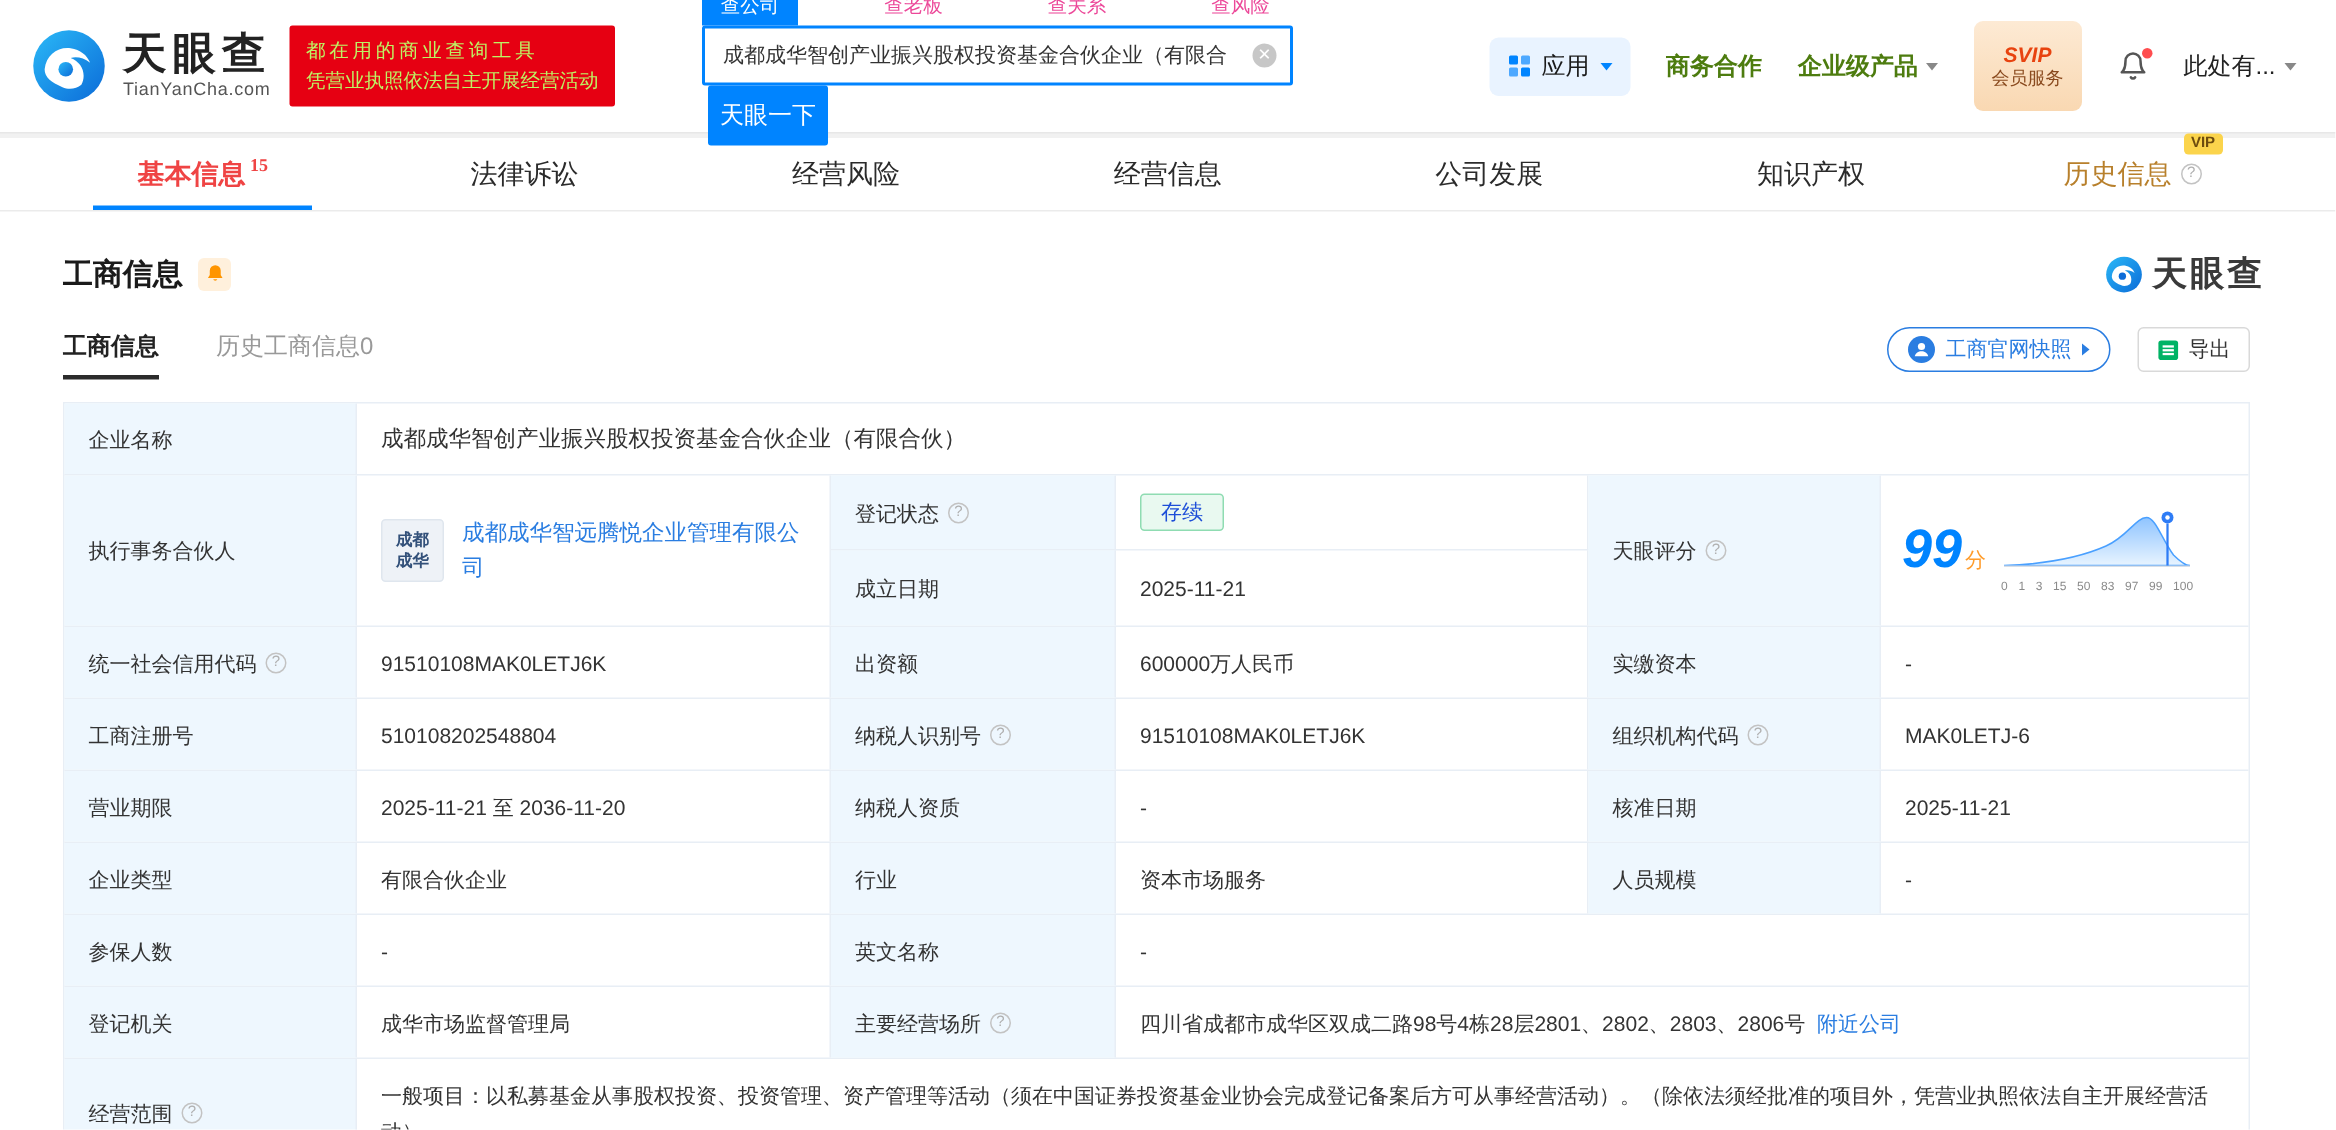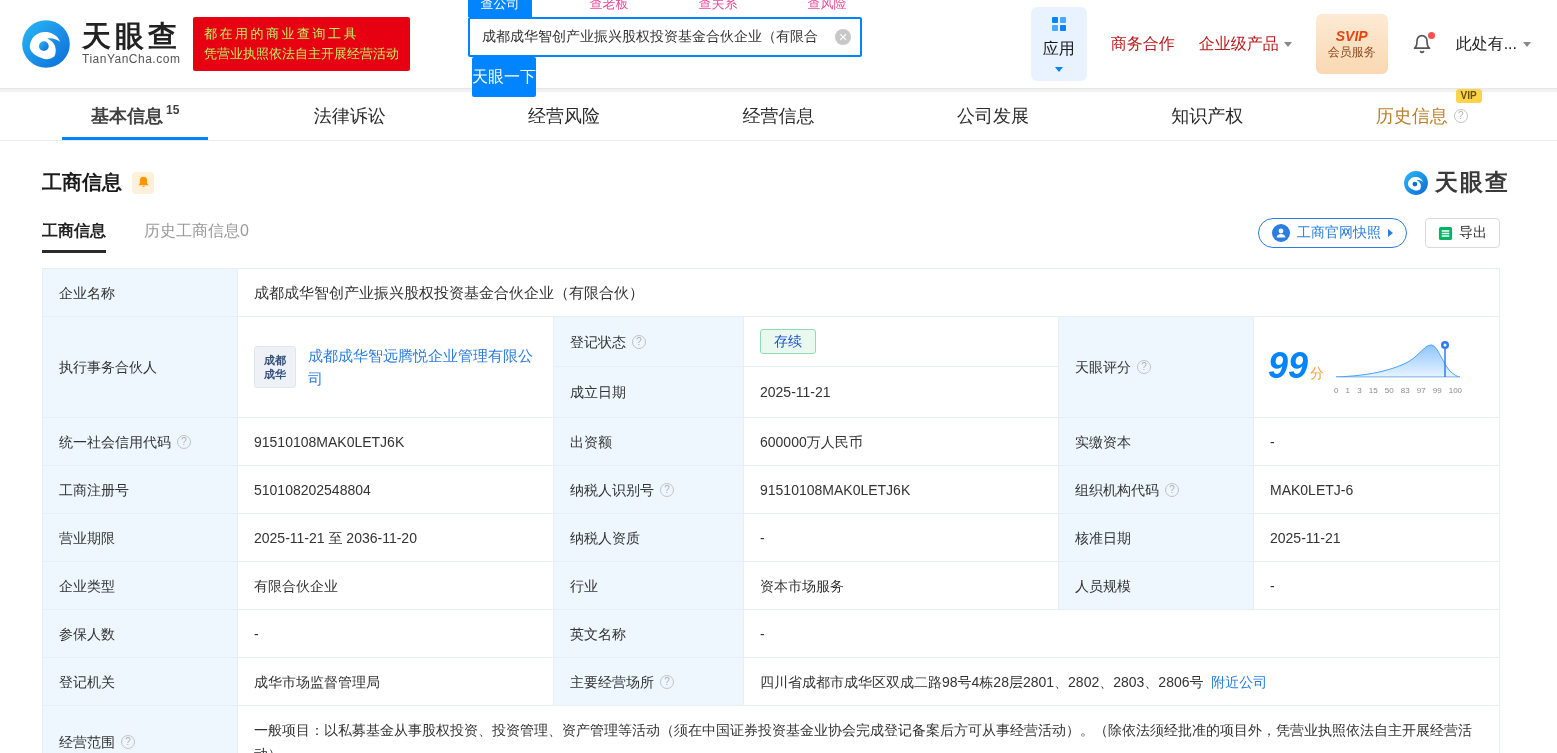--- a/index.html
+++ b/index.html
@@ -22,46 +22,46 @@
   .search-tabs { display:flex;gap:45px; }
   .search-tab { font-size:13px; height:26px; width:64px; display:flex; align-items:center; justify-content:center;
     color:#ec4899; cursor:pointer; }
   .search-tab.active { background:#0084ff; color:#fff; }
   .search-row { display:flex;flex-direction:column; }
   .search-box { width:394px; height:40px; border:2px solid #0084ff; border-radius:2px;
     display:flex; align-items:center; padding:0 9px 0 12px; background:#fff; }
   .search-input { border:none; outline:none; flex:1; font-size:14px; color:#333; background:transparent; }
   .clear-icon { width:16px; height:16px; border-radius:50%; background:#c7c7c7; color:#fff; font-size:11px;
     line-height:16px; text-align:center; cursor:pointer; flex:0 0 auto; }
-  .search-btn { width:64px; height:40px; margin-left:4px; background:#0084ff; color:#fff; border:none;
+  .search-btn { width:80px; height:40px; margin-left:4px; background:#0084ff; color:#fff; border:none;
     border-radius:2px; font-size:16px; cursor:pointer; font-family:inherit; }
 
   .header-right { margin-left:auto; display:flex; align-items:center; gap:24px; }
   .apps-btn { background:#e9f3ff; border-radius:6px; padding:9px 12px; display:flex; align-items:center; gap:7px;
-    cursor:pointer;flex-direction:column; }
+    cursor:pointer; }
   .apps-label { font-size:16px; color:#1a1a1a; }
   .caret-down { width:0; height:0; border-left:4px solid transparent; border-right:4px solid transparent;
     border-top:5px solid #0084ff; }
   .caret-down.gray { border-top-color:#888; }
-  .hdr-link { font-size:16px; color:#b91c1c; cursor:pointer; display:flex; align-items:center; gap:5px; }
+  .hdr-link { font-size:16px; color:#4d7c0f; cursor:pointer; display:flex; align-items:center; gap:5px;font-weight:bold; }
   .vip-btn { background:linear-gradient(180deg,#fdead4,#f9d8b2); border-radius:6px; padding:14px 12px;
     text-align:center; cursor:pointer; line-height:1.25; }
   .vip-title { color:#e8430f; font-weight:bold; font-style:italic; font-size:14px; }
   .vip-sub { color:#8a4a1e; font-size:12px; }
   .bell-wrap { position:relative; cursor:pointer; display:flex; }
   .bell-dot { position:absolute; top:-2px; right:-3px; width:7px; height:7px; background:#ff4d4f; border-radius:50%; }
   .user-wrap { display:flex; align-items:center; gap:6px; cursor:pointer; font-size:16px; color:#222; }
 
   .header-divider { height:4px; background:#f1f1f1; border-top:1px solid #e7e7e7; }
 
   
   .nav-tabs { display:flex; height:49px; padding:0 28px; border-bottom:1px solid #ebebeb; background:#fff; }
   .nav-tab { flex:1; display:flex; align-items:center; justify-content:center; font-size:18px; color:#2b2b2b;
     position:relative; cursor:pointer; }
-  .nav-tab.active { color:#404040; font-weight:bold; }
+  .nav-tab.active { color:#ef4444; font-weight:bold;font-family:Liberation Serif, serif; }
   .nav-tab.active::after { content:""; position:absolute; left:16%; right:16%; bottom:0; height:3px; background:#0084ff; }
   .nav-tab.gold { color:#b8802c; }
   .nav-tab-inner { position:relative; display:flex; align-items:center; }
   .nav-count { font-size:12px; margin-left:3px; transform:translateY(-6px); }
   .vip-badge { position:absolute; top:-15px; right:-14px; background:#fbd44c; color:#6d4c0e; font-size:10px;
     font-weight:bold; padding:1px 5px; border-radius:3px; line-height:12px; }
 
   
   .section-header { display:flex; align-items:center; padding:26px 47px 0 42px; }
   .section-title { font-size:20px; font-weight:bold; color:#1a1a1a; }

